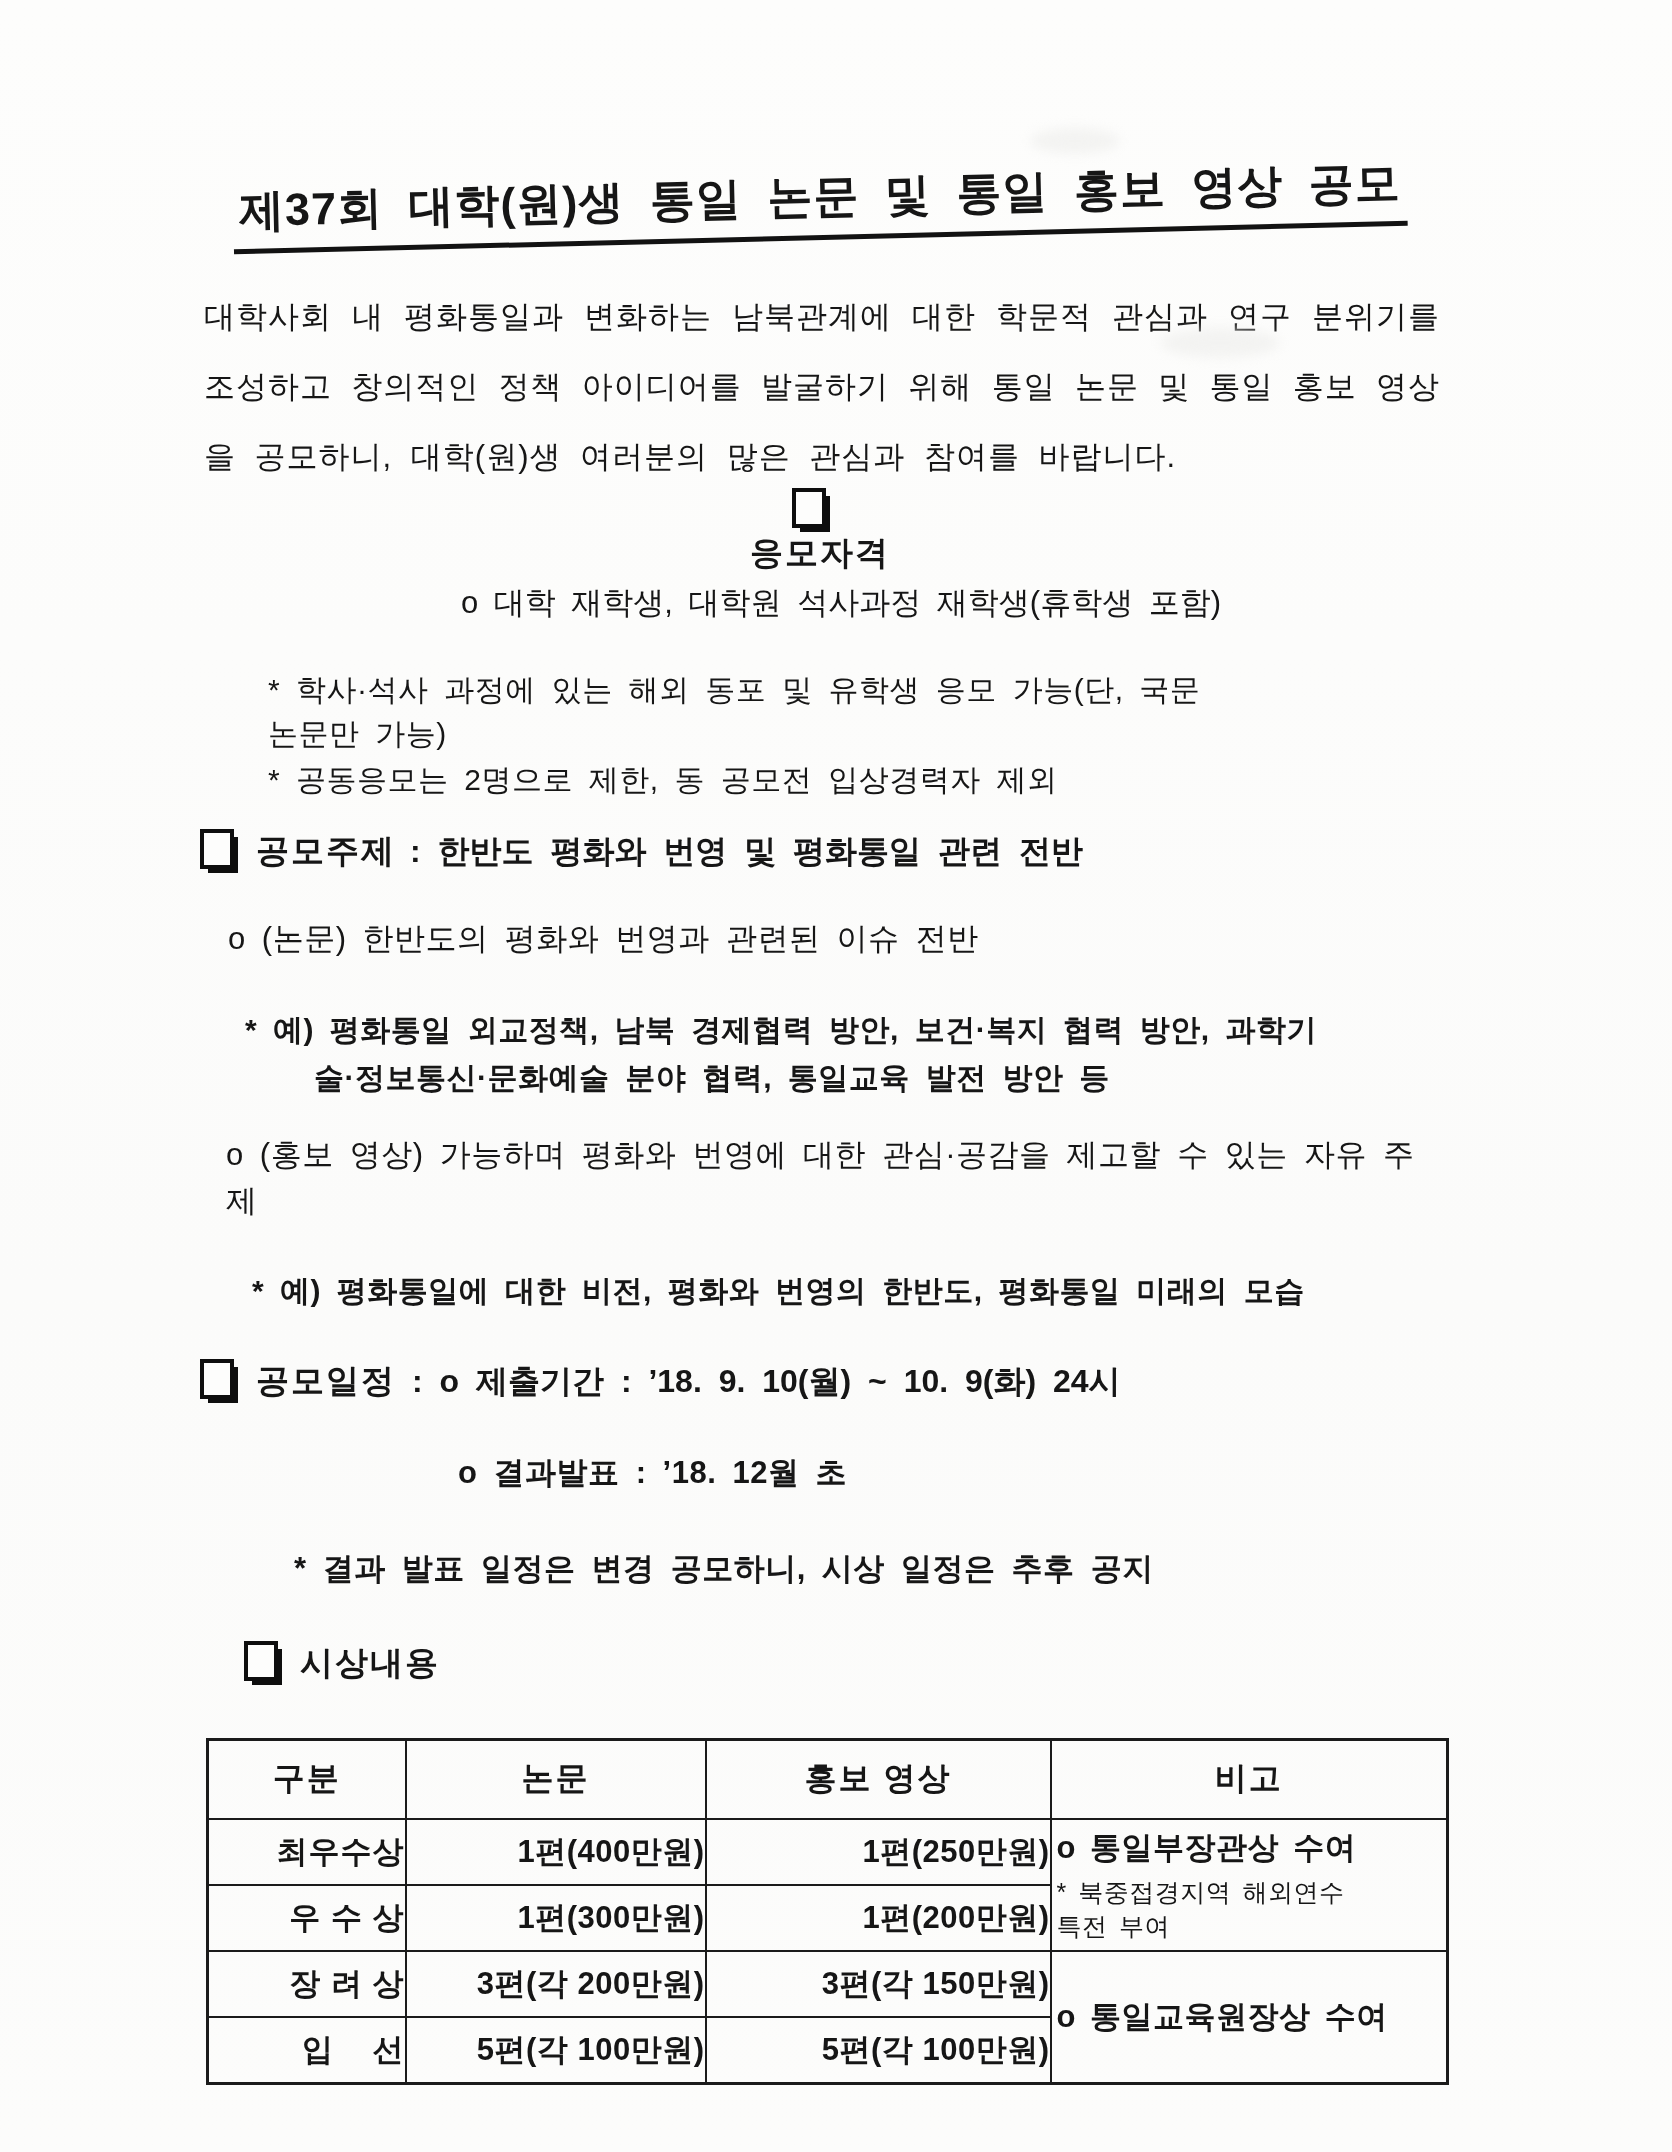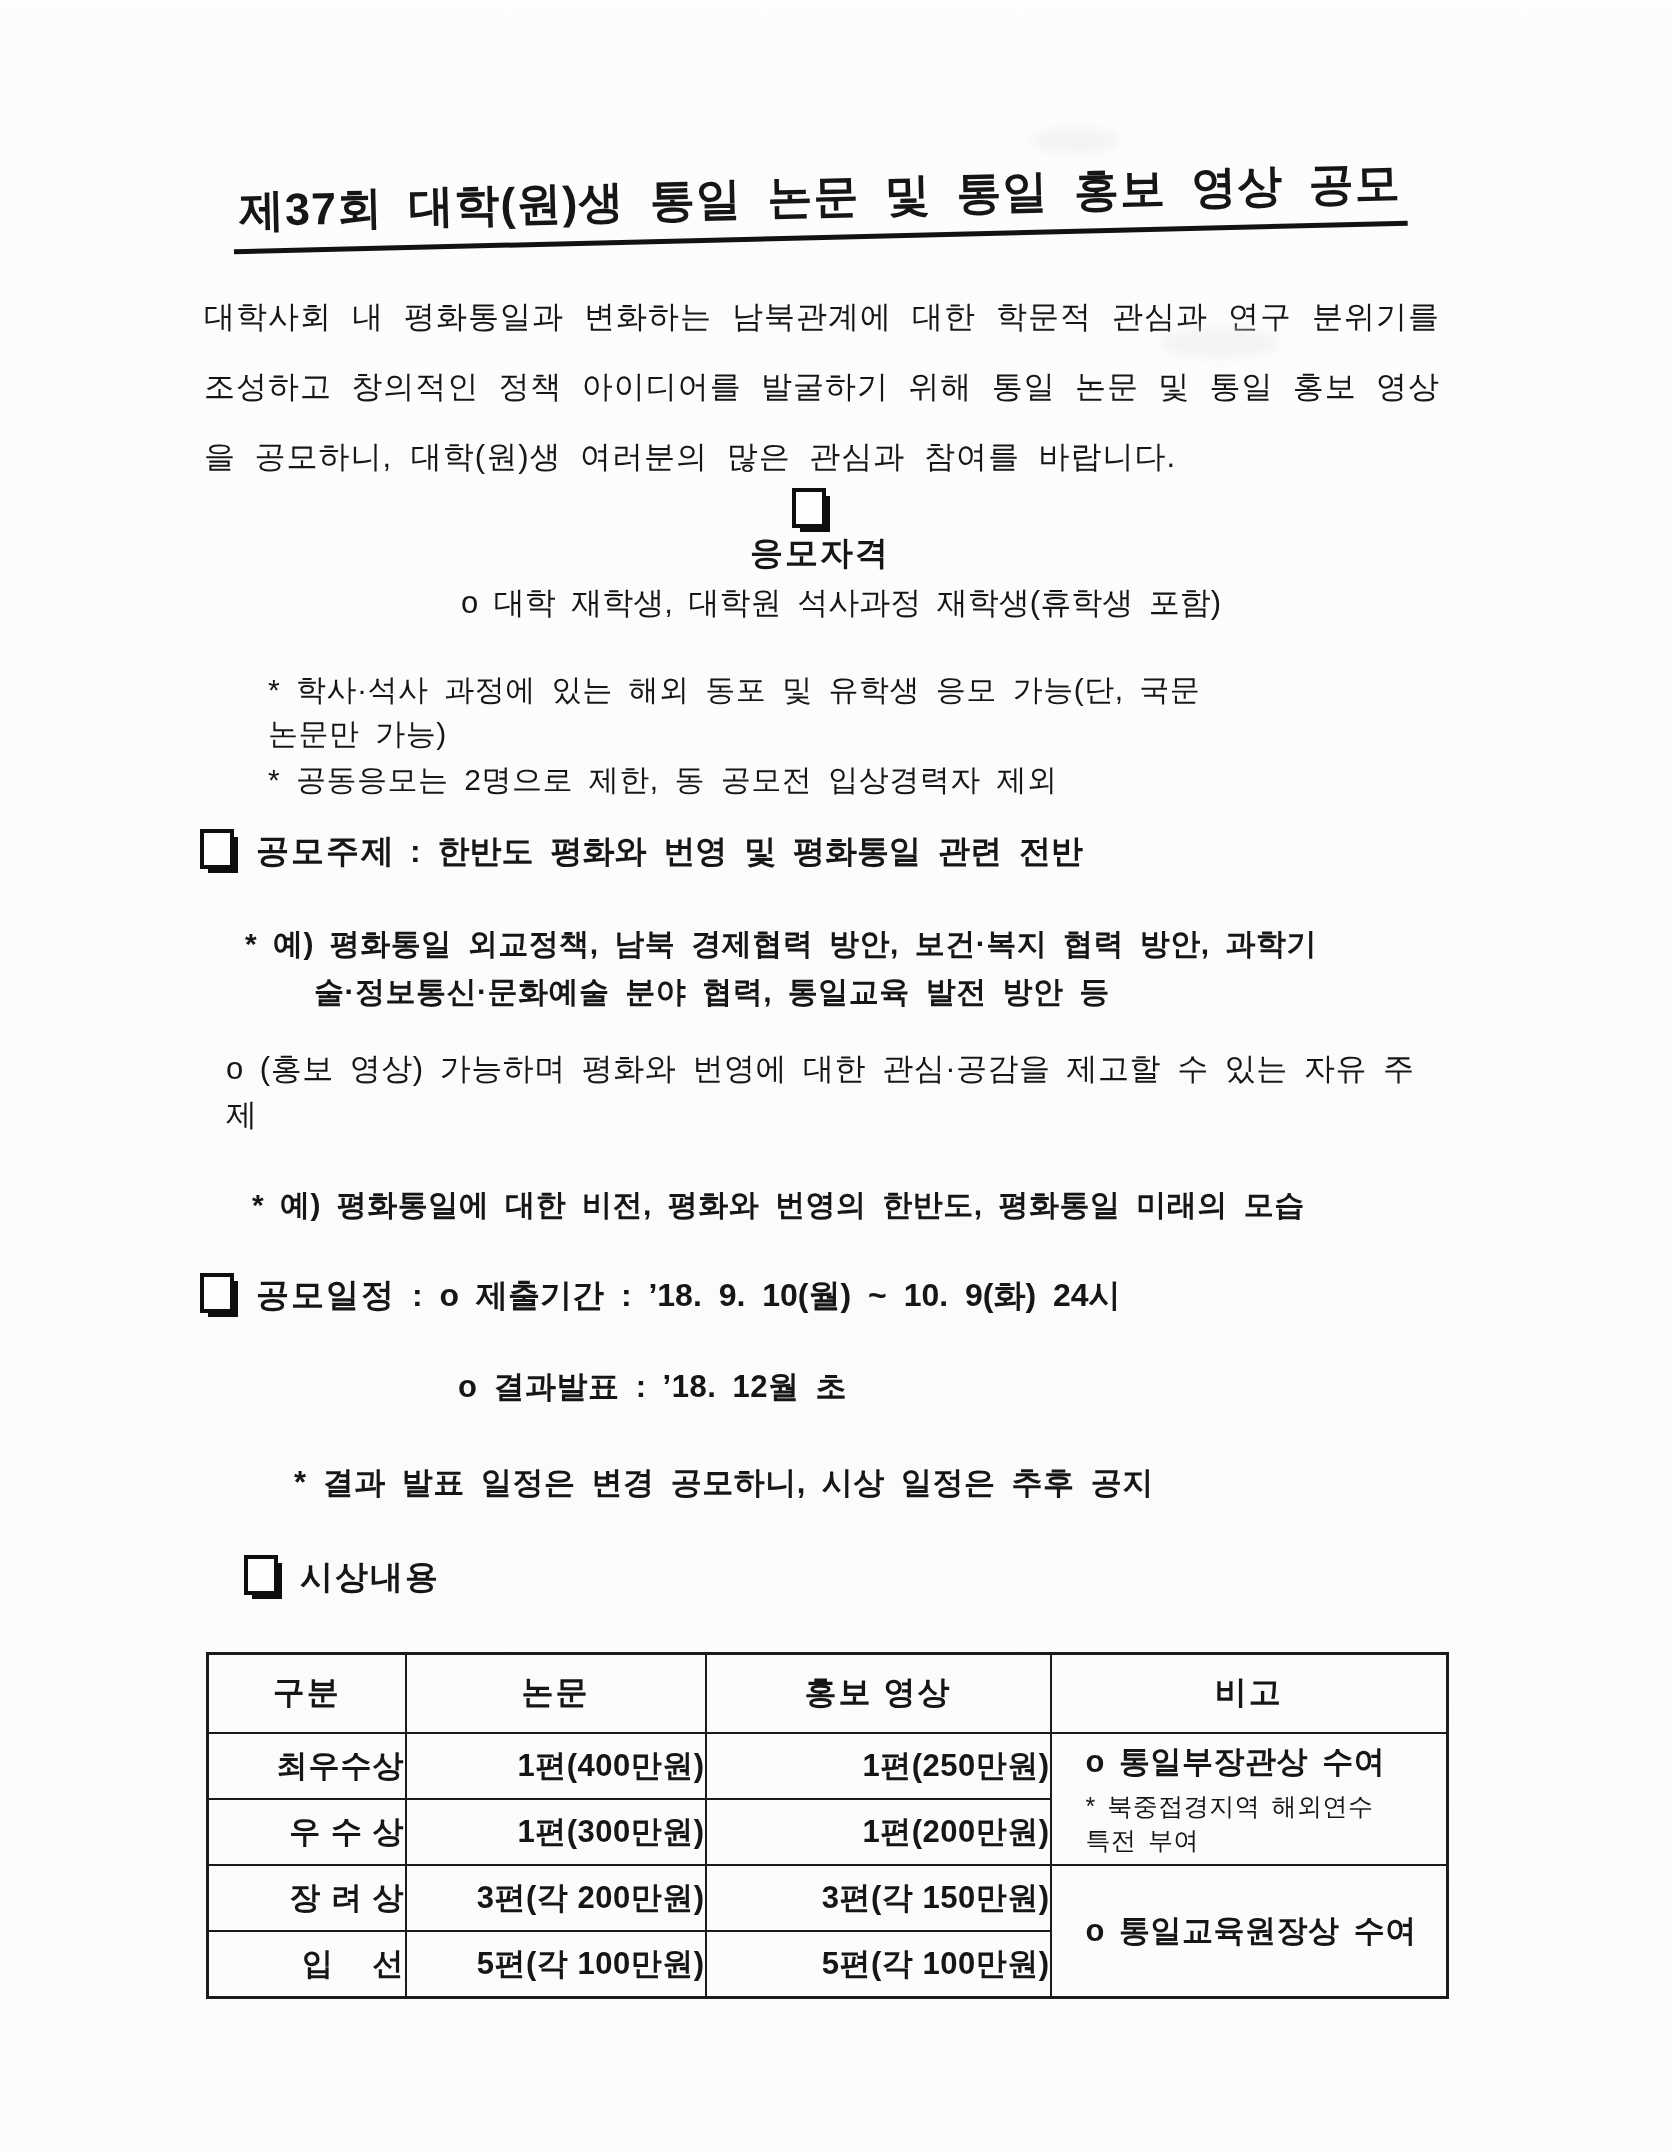--- a/index.html
+++ b/index.html
@@ -141,21 +141,21 @@
   .awards-table td {
     height: 66px;
     font-size: 31px;
     font-weight: 600;
     text-align: right;
     letter-spacing: .5px;
   }
   .awards-table td.cat { font-weight: bold; letter-spacing: 1px; white-space: pre; }
   .awards-table td.remark {
     text-align: left;
-    padding: 6px 14px 6px 34px;
+    padding: 6px 14px 6px 5px;
     vertical-align: middle;
   }
   .remark-line1 { font-size: 31px; font-weight: 600; word-spacing: 5px; }
   .remark-line2 {
     font-size: 25px;
     font-weight: 500;
     margin-top: 6px;
     line-height: 34px;
     white-space: pre-line;
     word-spacing: 4px;
@@ -182,20 +182,21 @@
   </div>
   <div class="line note1">* 학사·석사 과정에 있는 해외 동포 및 유학생 응모 가능(단, 국문
 논문만 가능)</div>
   <div class="line note2">* 공동응모는 2명으로 제한, 동 공모전 입상경력자 제외</div>
 
   <div class="section-head sec-theme">
     <span class="checkbox"></span>
     <span class="sec-label">공모주제</span>
     <span class="head-rest tight">: 한반도 평화와 번영 및 평화통일 관련 전반</span>
   </div>
+  <div class="line item-thesis">o (논문) 한반도의 평화와 번영과 관련된 이슈 전반</div>
   <div class="line ex-thesis">* 예) 평화통일 외교정책, 남북 경제협력 방안, 보건·복지 협력 방안, 과학기
 술·정보통신·문화예술 분야 협력, 통일교육 발전 방안 등</div>
   <div class="line item-video">o (홍보 영상) 가능하며 평화와 번영에 대한 관심·공감을 제고할 수 있는 자유 주제</div>
   <div class="line ex-video">* 예) 평화통일에 대한 비전, 평화와 번영의 한반도, 평화통일 미래의 모습</div>
 
   <div class="section-head sec-schedule">
     <span class="checkbox"></span>
     <span class="sec-label">공모일정</span>
     <span class="head-rest sched">:  o 제출기간 : ’18. 9. 10(월) ~ 10. 9(화) 24시</span>
   </div>

